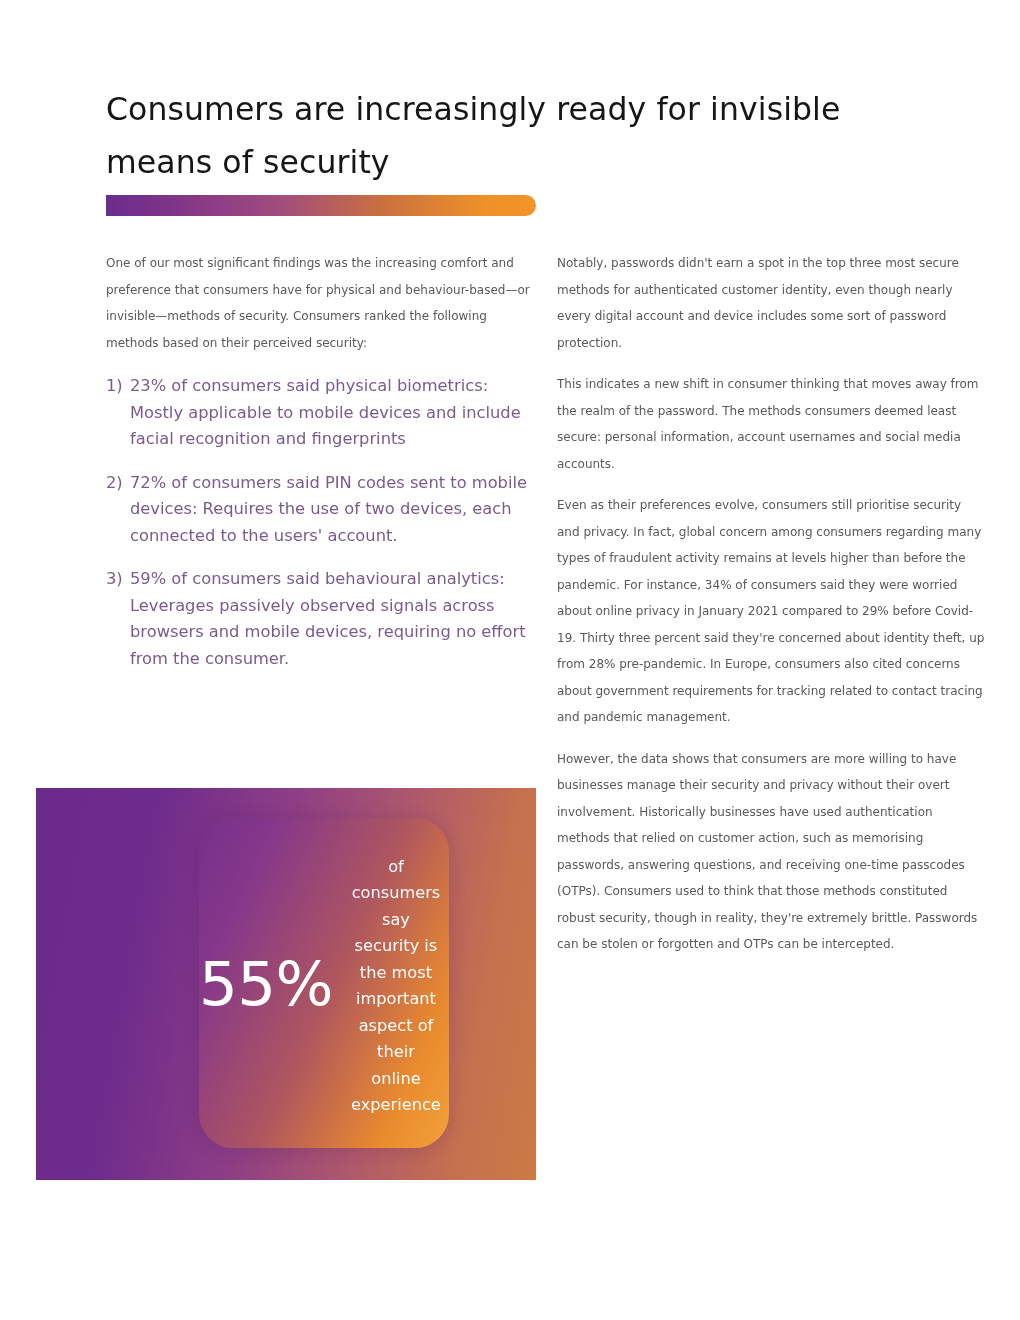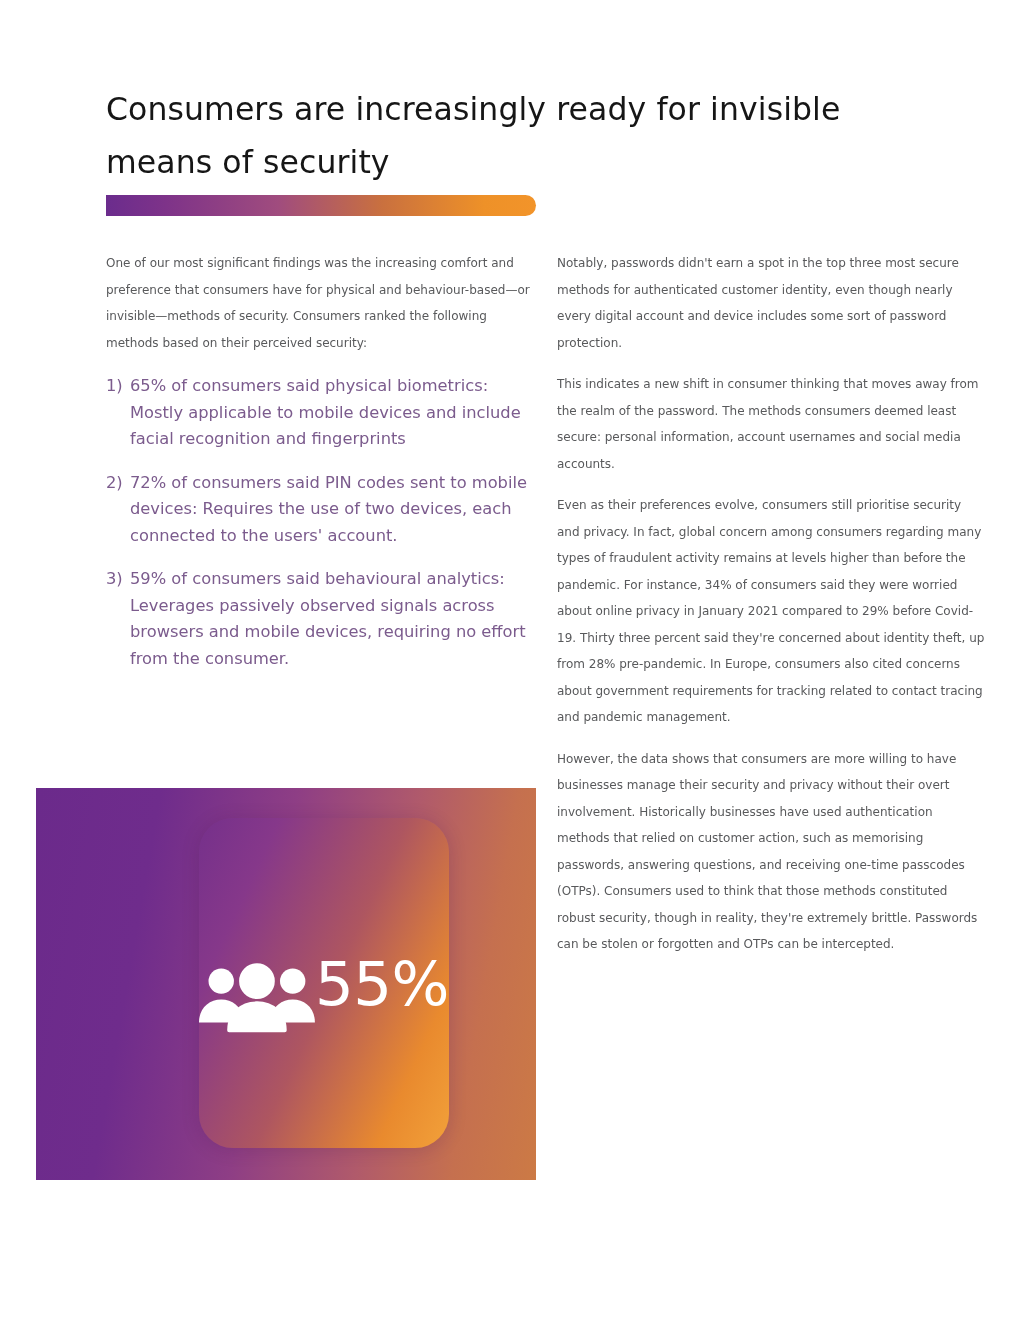--- a/index.html
+++ b/index.html
@@ -148,21 +148,21 @@
   <h1 class="page-title">Consumers are increasingly ready for invisible means of security</h1>
 
   <div class="rule-bar"></div>
 
   <div class="col col-left">
     <p class="body-p">One of our most significant findings was the increasing comfort and preference that consumers have for physical and behaviour-based—or invisible—methods of security. Consumers ranked the following methods based on their perceived security:</p>
 
     <ul class="num-list">
       <li class="num-item">
         <span class="num-marker">1)</span>
-        <span class="num-text">65% of consumers said physical biometrics: Mostly applicable to mobile devices and include facial recognition and fingerprints</span>
+        <span class="num-text">23% of consumers said physical biometrics: Mostly applicable to mobile devices and include facial recognition and fingerprints</span>
       </li>
       <li class="num-item">
         <span class="num-marker">2)</span>
         <span class="num-text">72% of consumers said PIN codes sent to mobile devices: Requires the use of two devices, each connected to the users' account.</span>
       </li>
       <li class="num-item">
         <span class="num-marker">3)</span>
         <span class="num-text">59% of consumers said behavioural analytics: Leverages passively observed signals across browsers and mobile devices, requiring no effort from the consumer.</span>
       </li>
     </ul>
@@ -184,17 +184,18 @@
         <path d="M0 74 C0 56 12.5 45 28 45 C43.5 45 56 56 56 74 Z" fill="#ffffff"></path>
 
         <circle cx="118" cy="22" r="16" fill="#ffffff"></circle>
         <path d="M90 74 C90 56 102.5 45 118 45 C133.5 45 146 56 146 74 Z" fill="#ffffff"></path>
 
         <circle cx="73" cy="22" r="20" fill="#ffffff" stroke="#ffffff" stroke-width="5"></circle>
         <path d="M38 84 C38 63 53.5 50 73 50 C92.5 50 108 63 108 84 Z" fill="#ffffff" stroke="#ffffff" stroke-width="5" stroke-linejoin="round"></path>
       </svg>
 
       <div class="stat-value">55%</div>
+      <div class="stat-caption">of consumers say security is the most important aspect of their online experience</div>
     </div>
   </div>
 
 
 </div>
 
 </body></html>

